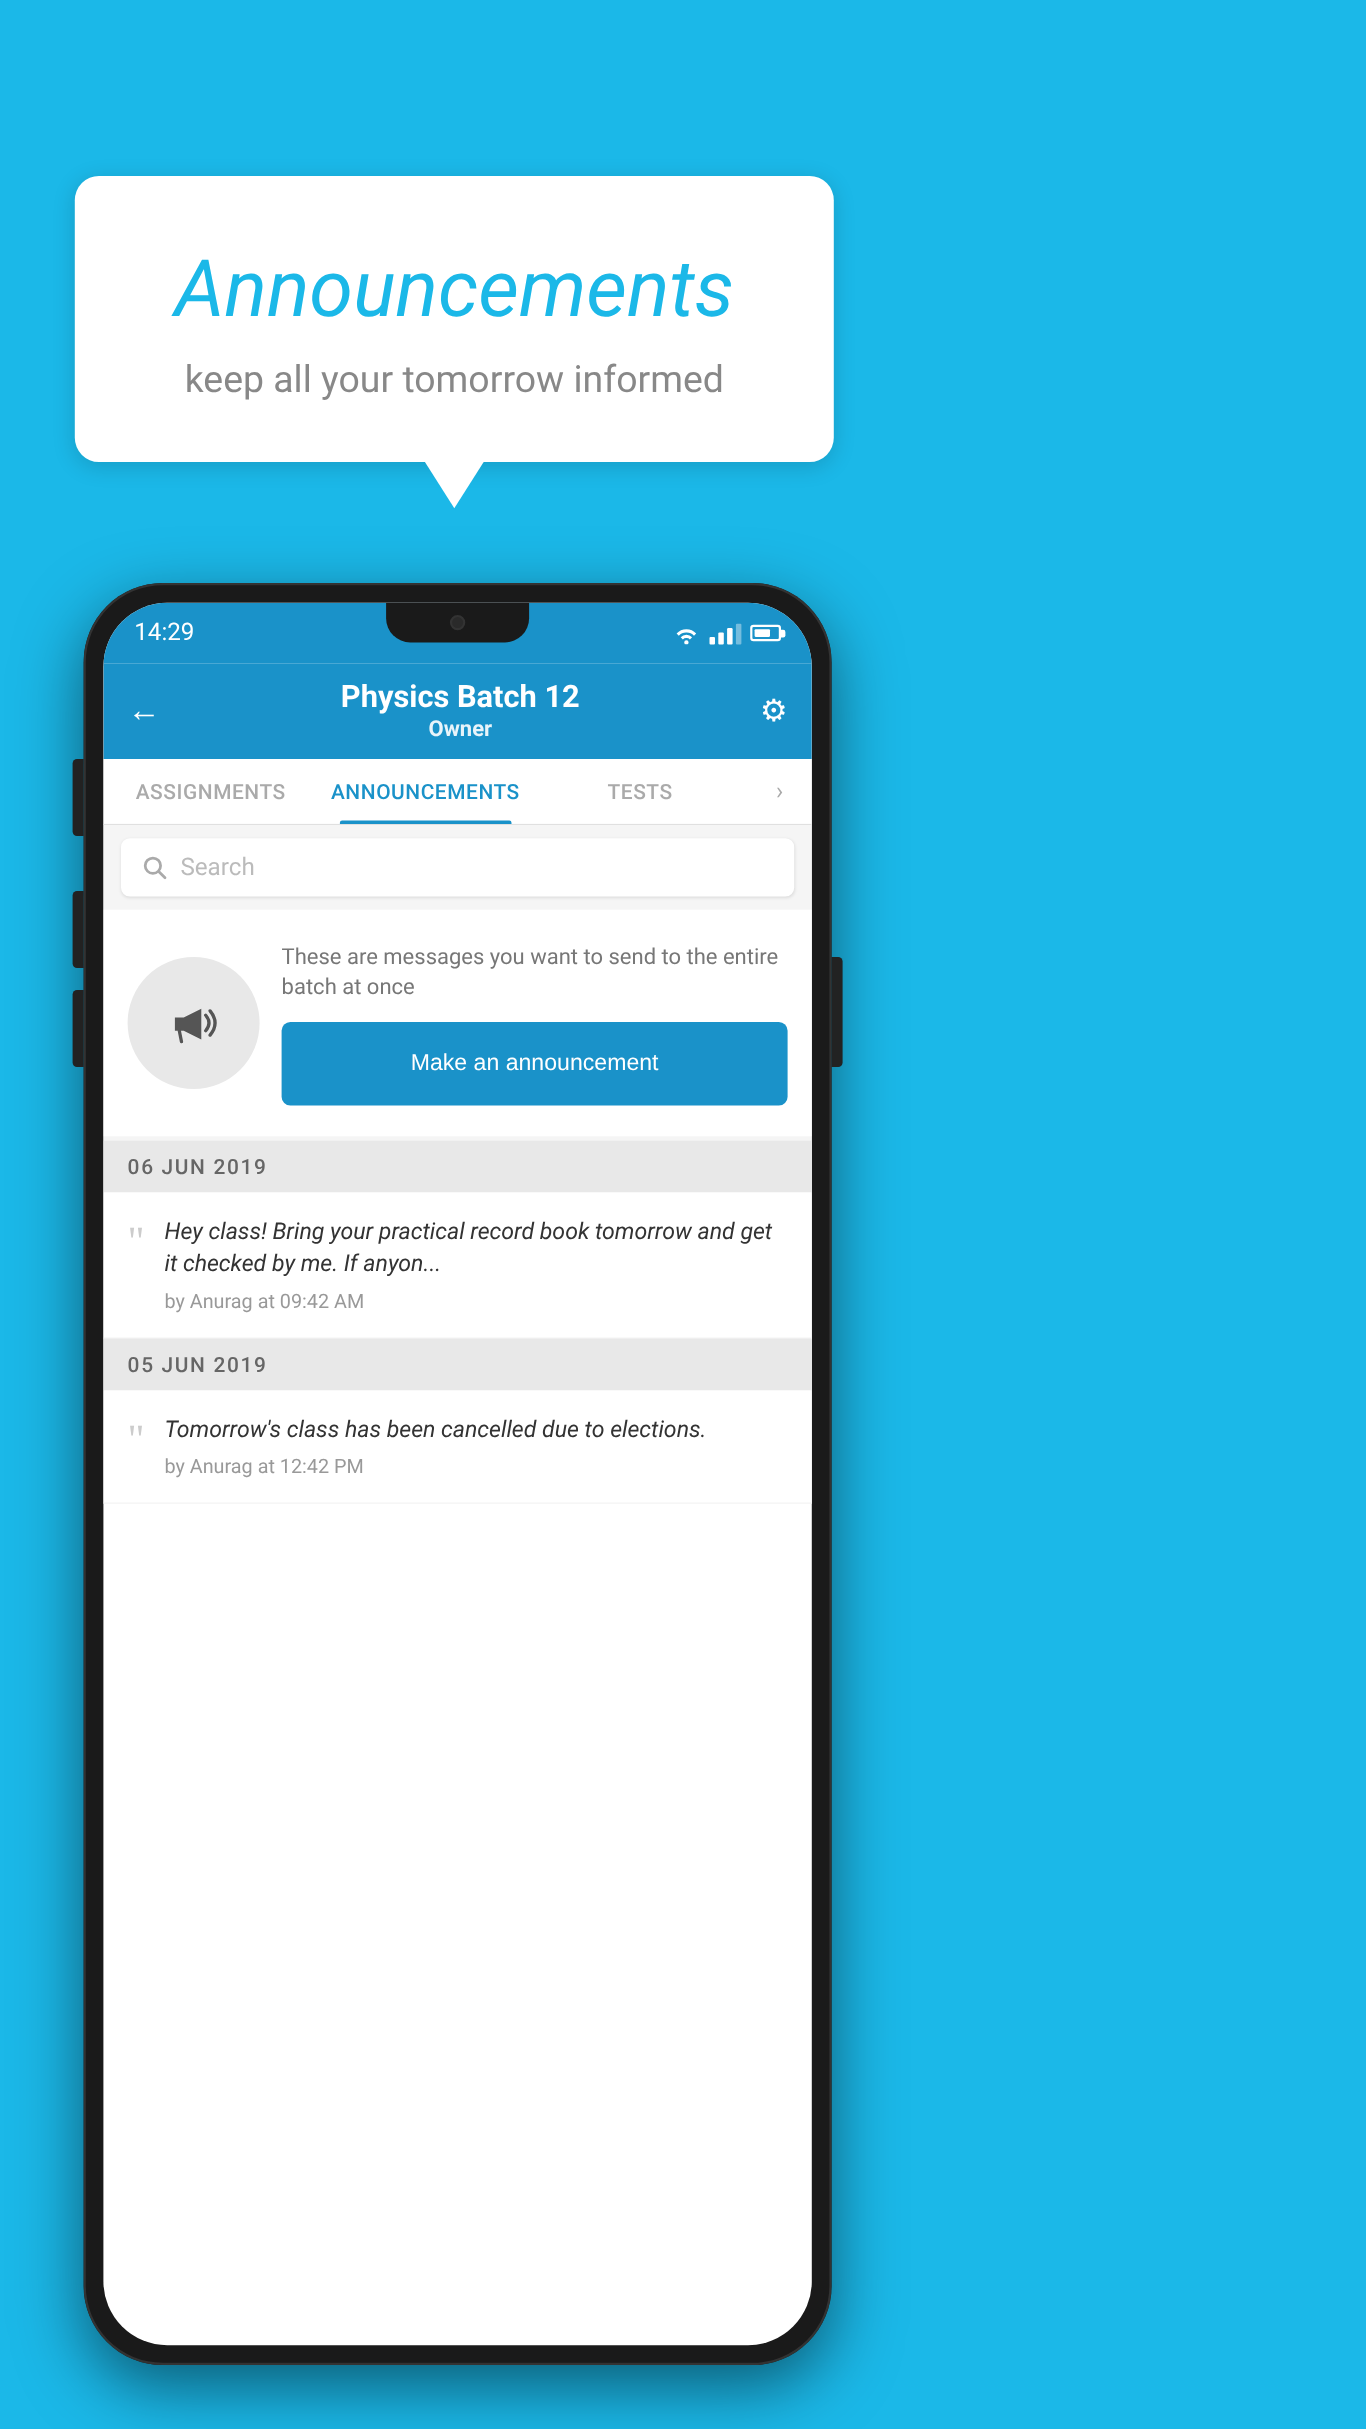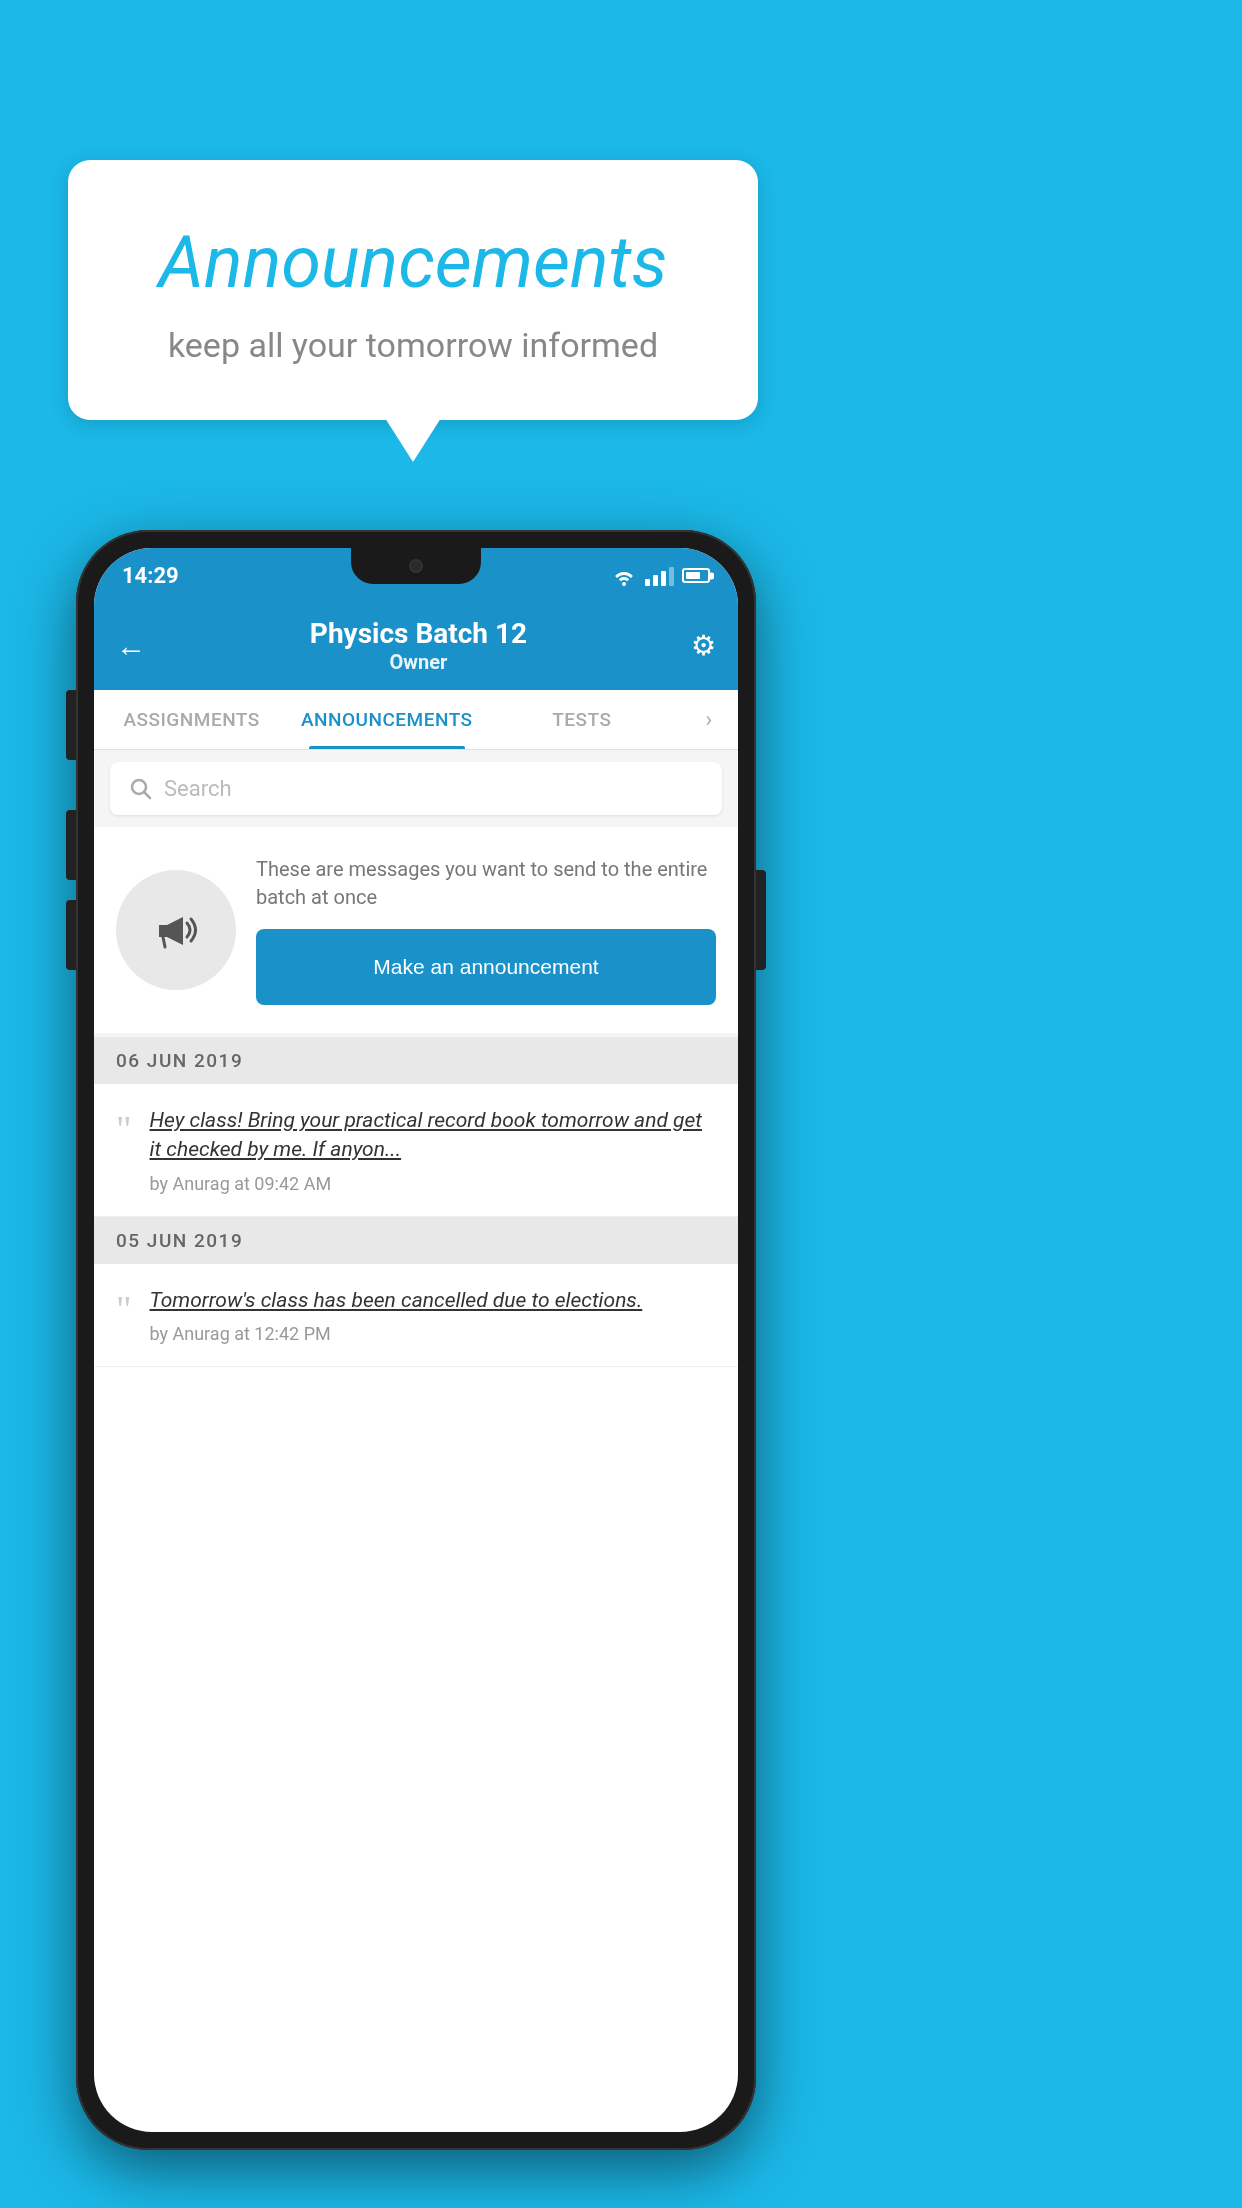--- a/index.html
+++ b/index.html
@@ -139,21 +139,21 @@
       display: flex;
       align-items: center;
       justify-content: space-between;
       padding: 0 28px;
       padding-top: 0;
     }
 
     .status-time {
       color: #fff;
       font-size: 22px;
-      font-weight: 700;
+      font-weight: 400;
     }
 
     .status-icons {
       display: flex;
       align-items: center;
       gap: 8px;
     }
 
     .status-icon-signal {
       display: flex;
@@ -385,21 +385,20 @@
     }
 
     .announcement-content {}
 
     .announcement-text {
       font-size: 21px;
       color: #333;
       font-style: italic;
       line-height: 1.4;
       margin-bottom: 8px;
-      text-decoration: underline;
     }
 
     .announcement-meta {
       font-size: 18px;
       color: #999;
     }
   </style>
 </head>
 <body>
 

